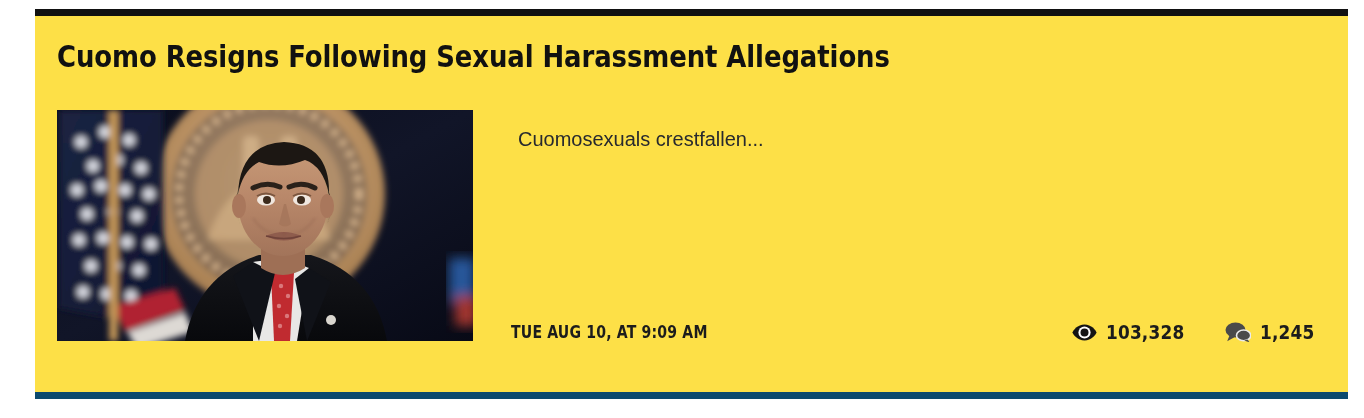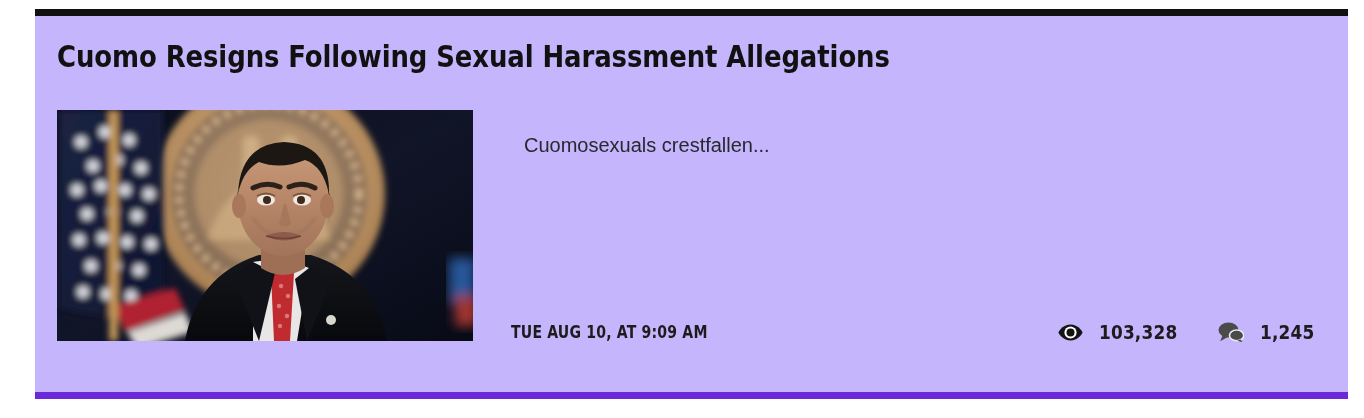--- a/index.html
+++ b/index.html
@@ -22,23 +22,23 @@
     background: #ffffff;
   }
 
   
   .article-card {
     position: absolute;
     left: 35px;
     top: 9px;
     width: 1313px;
     height: 390px;
-    background: #c4b5fd;
+    background: #fde047;
     border-top: 7px solid #111111;
-    border-bottom: 7px solid #6d28d9;
+    border-bottom: 7px solid #0c4a6e;
     box-sizing: border-box;
   }
 
   .card-inner {
     position: relative;
     width: 100%;
     height: 100%;
   }
 
   
@@ -73,21 +73,21 @@
     display: block;
     width: 416px;
     height: 231px;
   }
 
   
   .excerpt {
     position: absolute;
     left: 476px;
     top: 102px;
-    margin: 13px;
+    margin: 7px;
     font-family: "Liberation Sans", sans-serif;
     font-size: 20px;
     font-weight: 400;
     color: #27292e;
     line-height: 28px;
     white-space: nowrap;
   }
 
   
   .meta-row {
@@ -116,21 +116,21 @@
 
   .stats {
     display: flex;
     align-items: center;
     gap: 36px;
   }
 
   .stat {
     display: flex;
     align-items: center;
-    gap: 16px;
+    gap: 9px;
     white-space: nowrap;
     justify-content: flex-end;
   }
 
   .stat-value {
     font-family: "DejaVu Sans Condensed", "Liberation Sans Narrow", "Liberation Sans", sans-serif;
     font-size: 20px;
     font-weight: 700;
     font-stretch: condensed;
     color: #1c1c1c;

